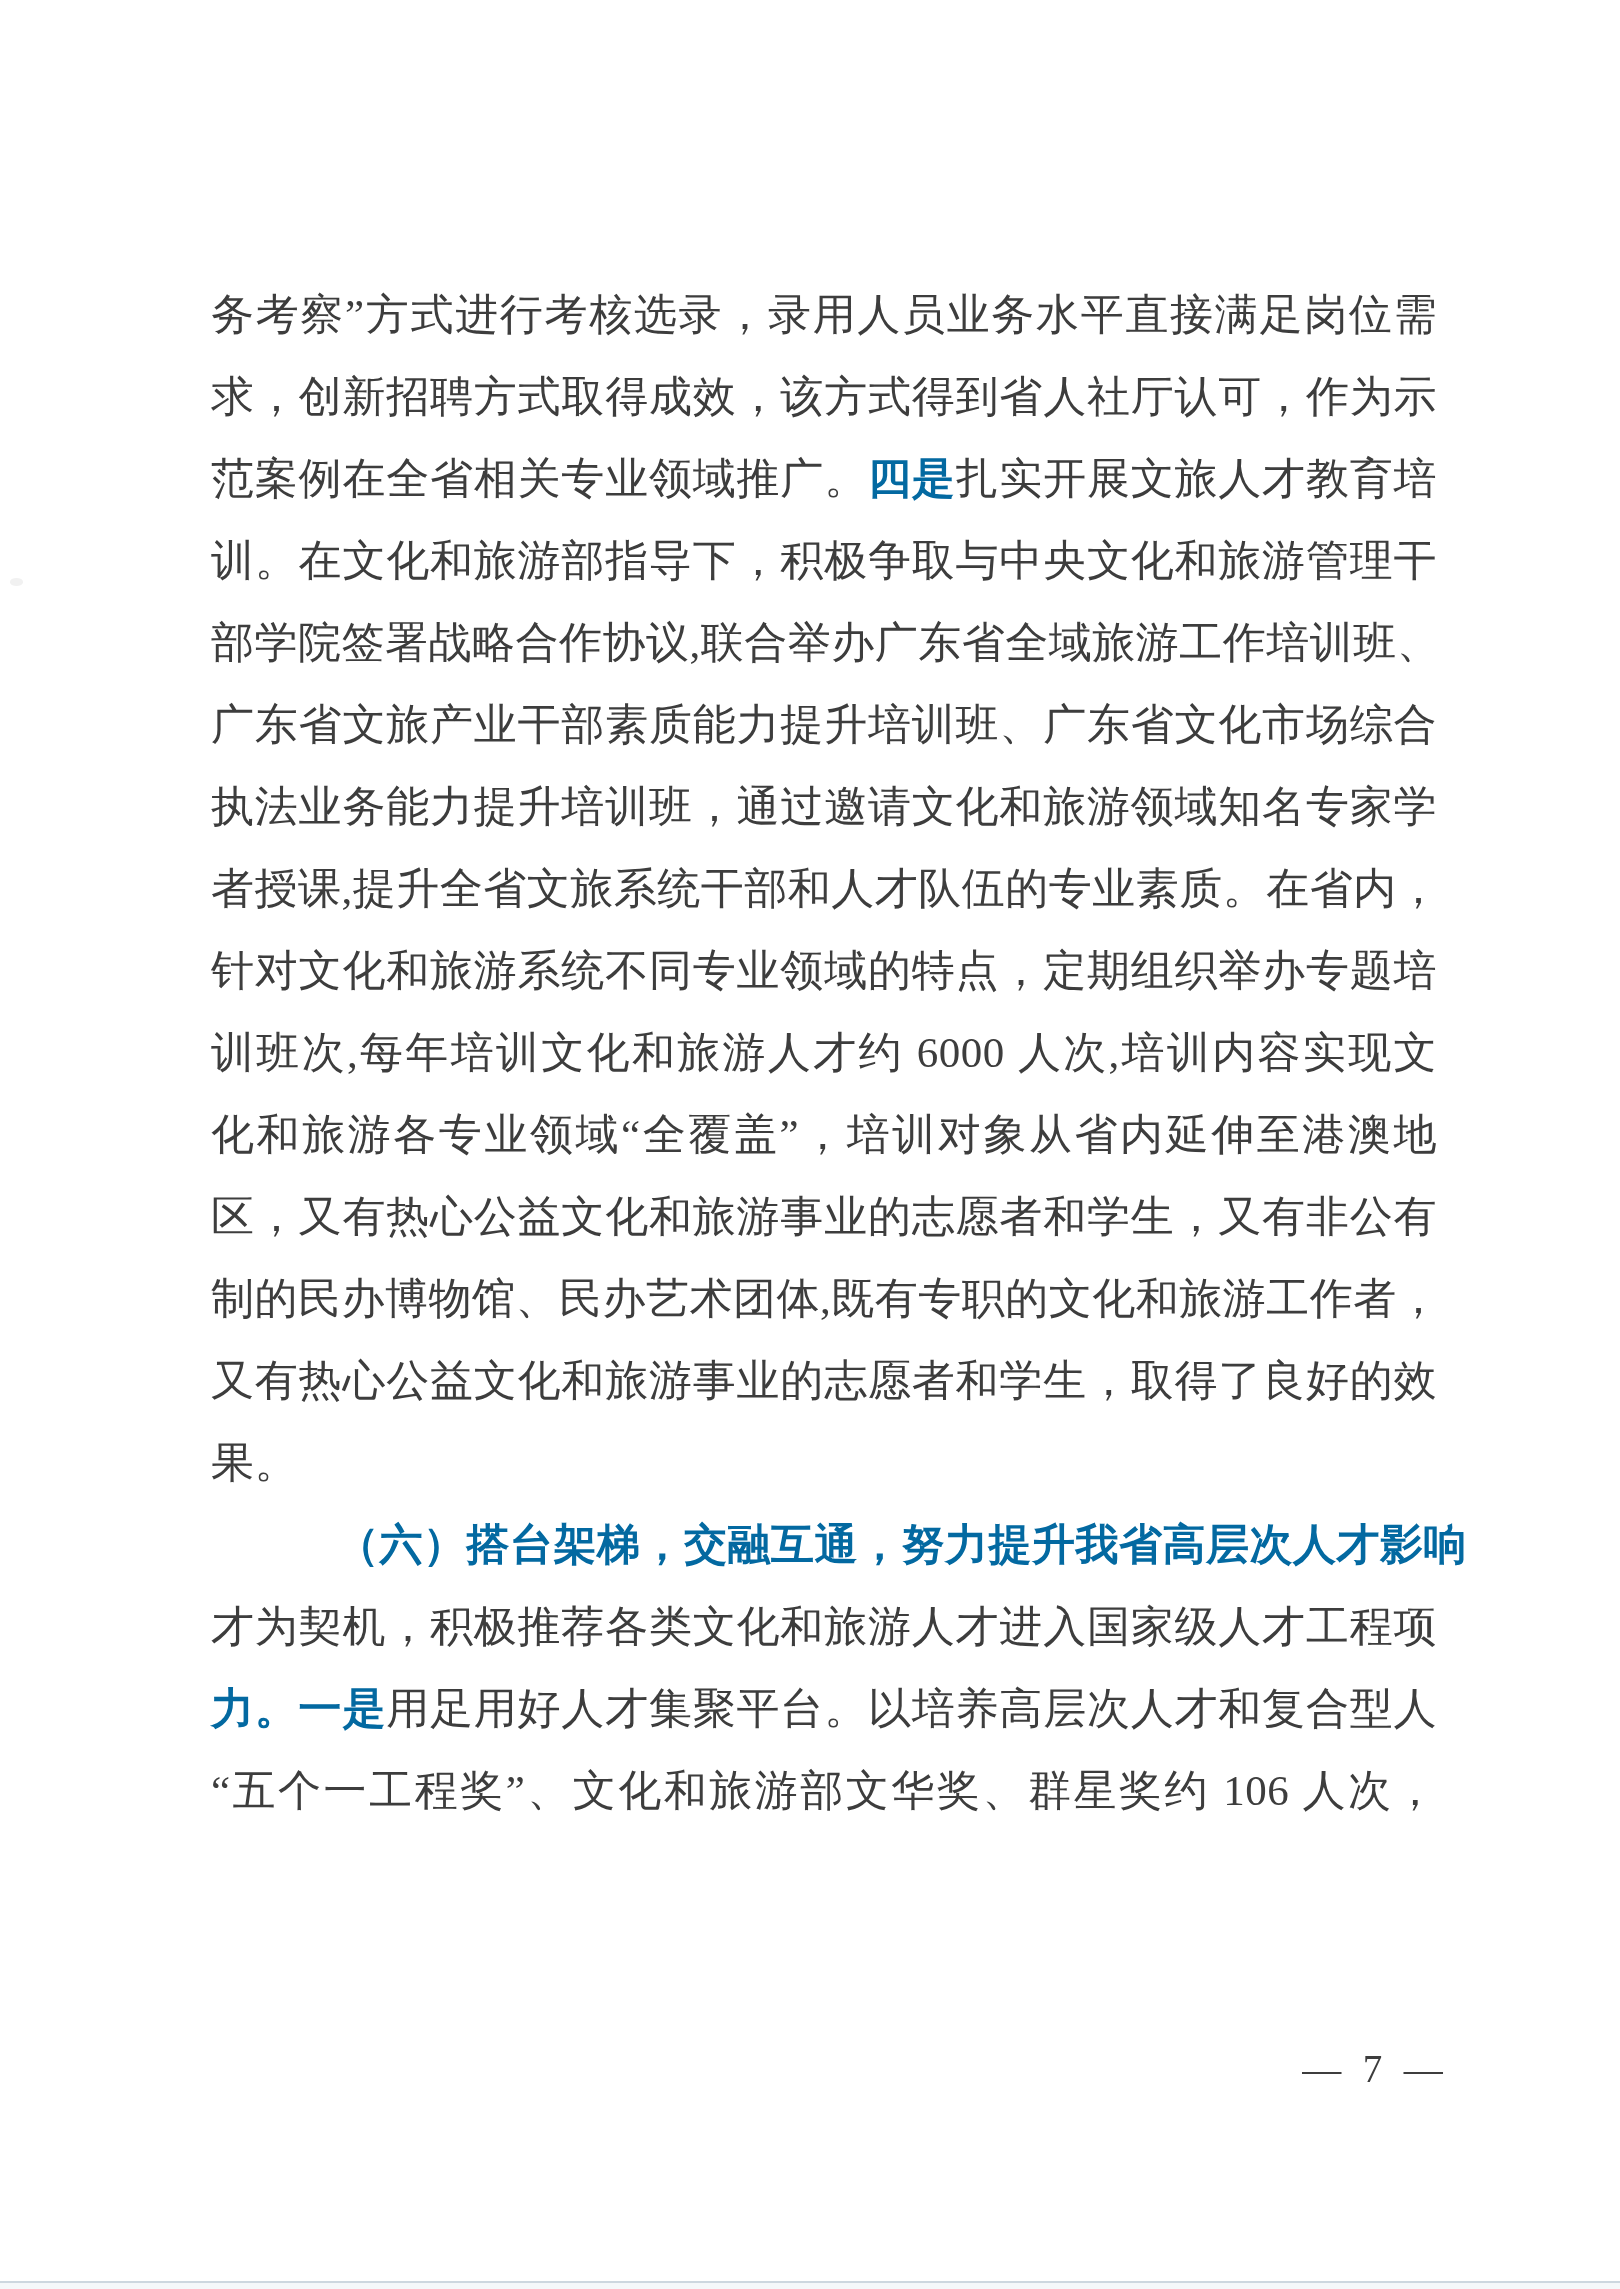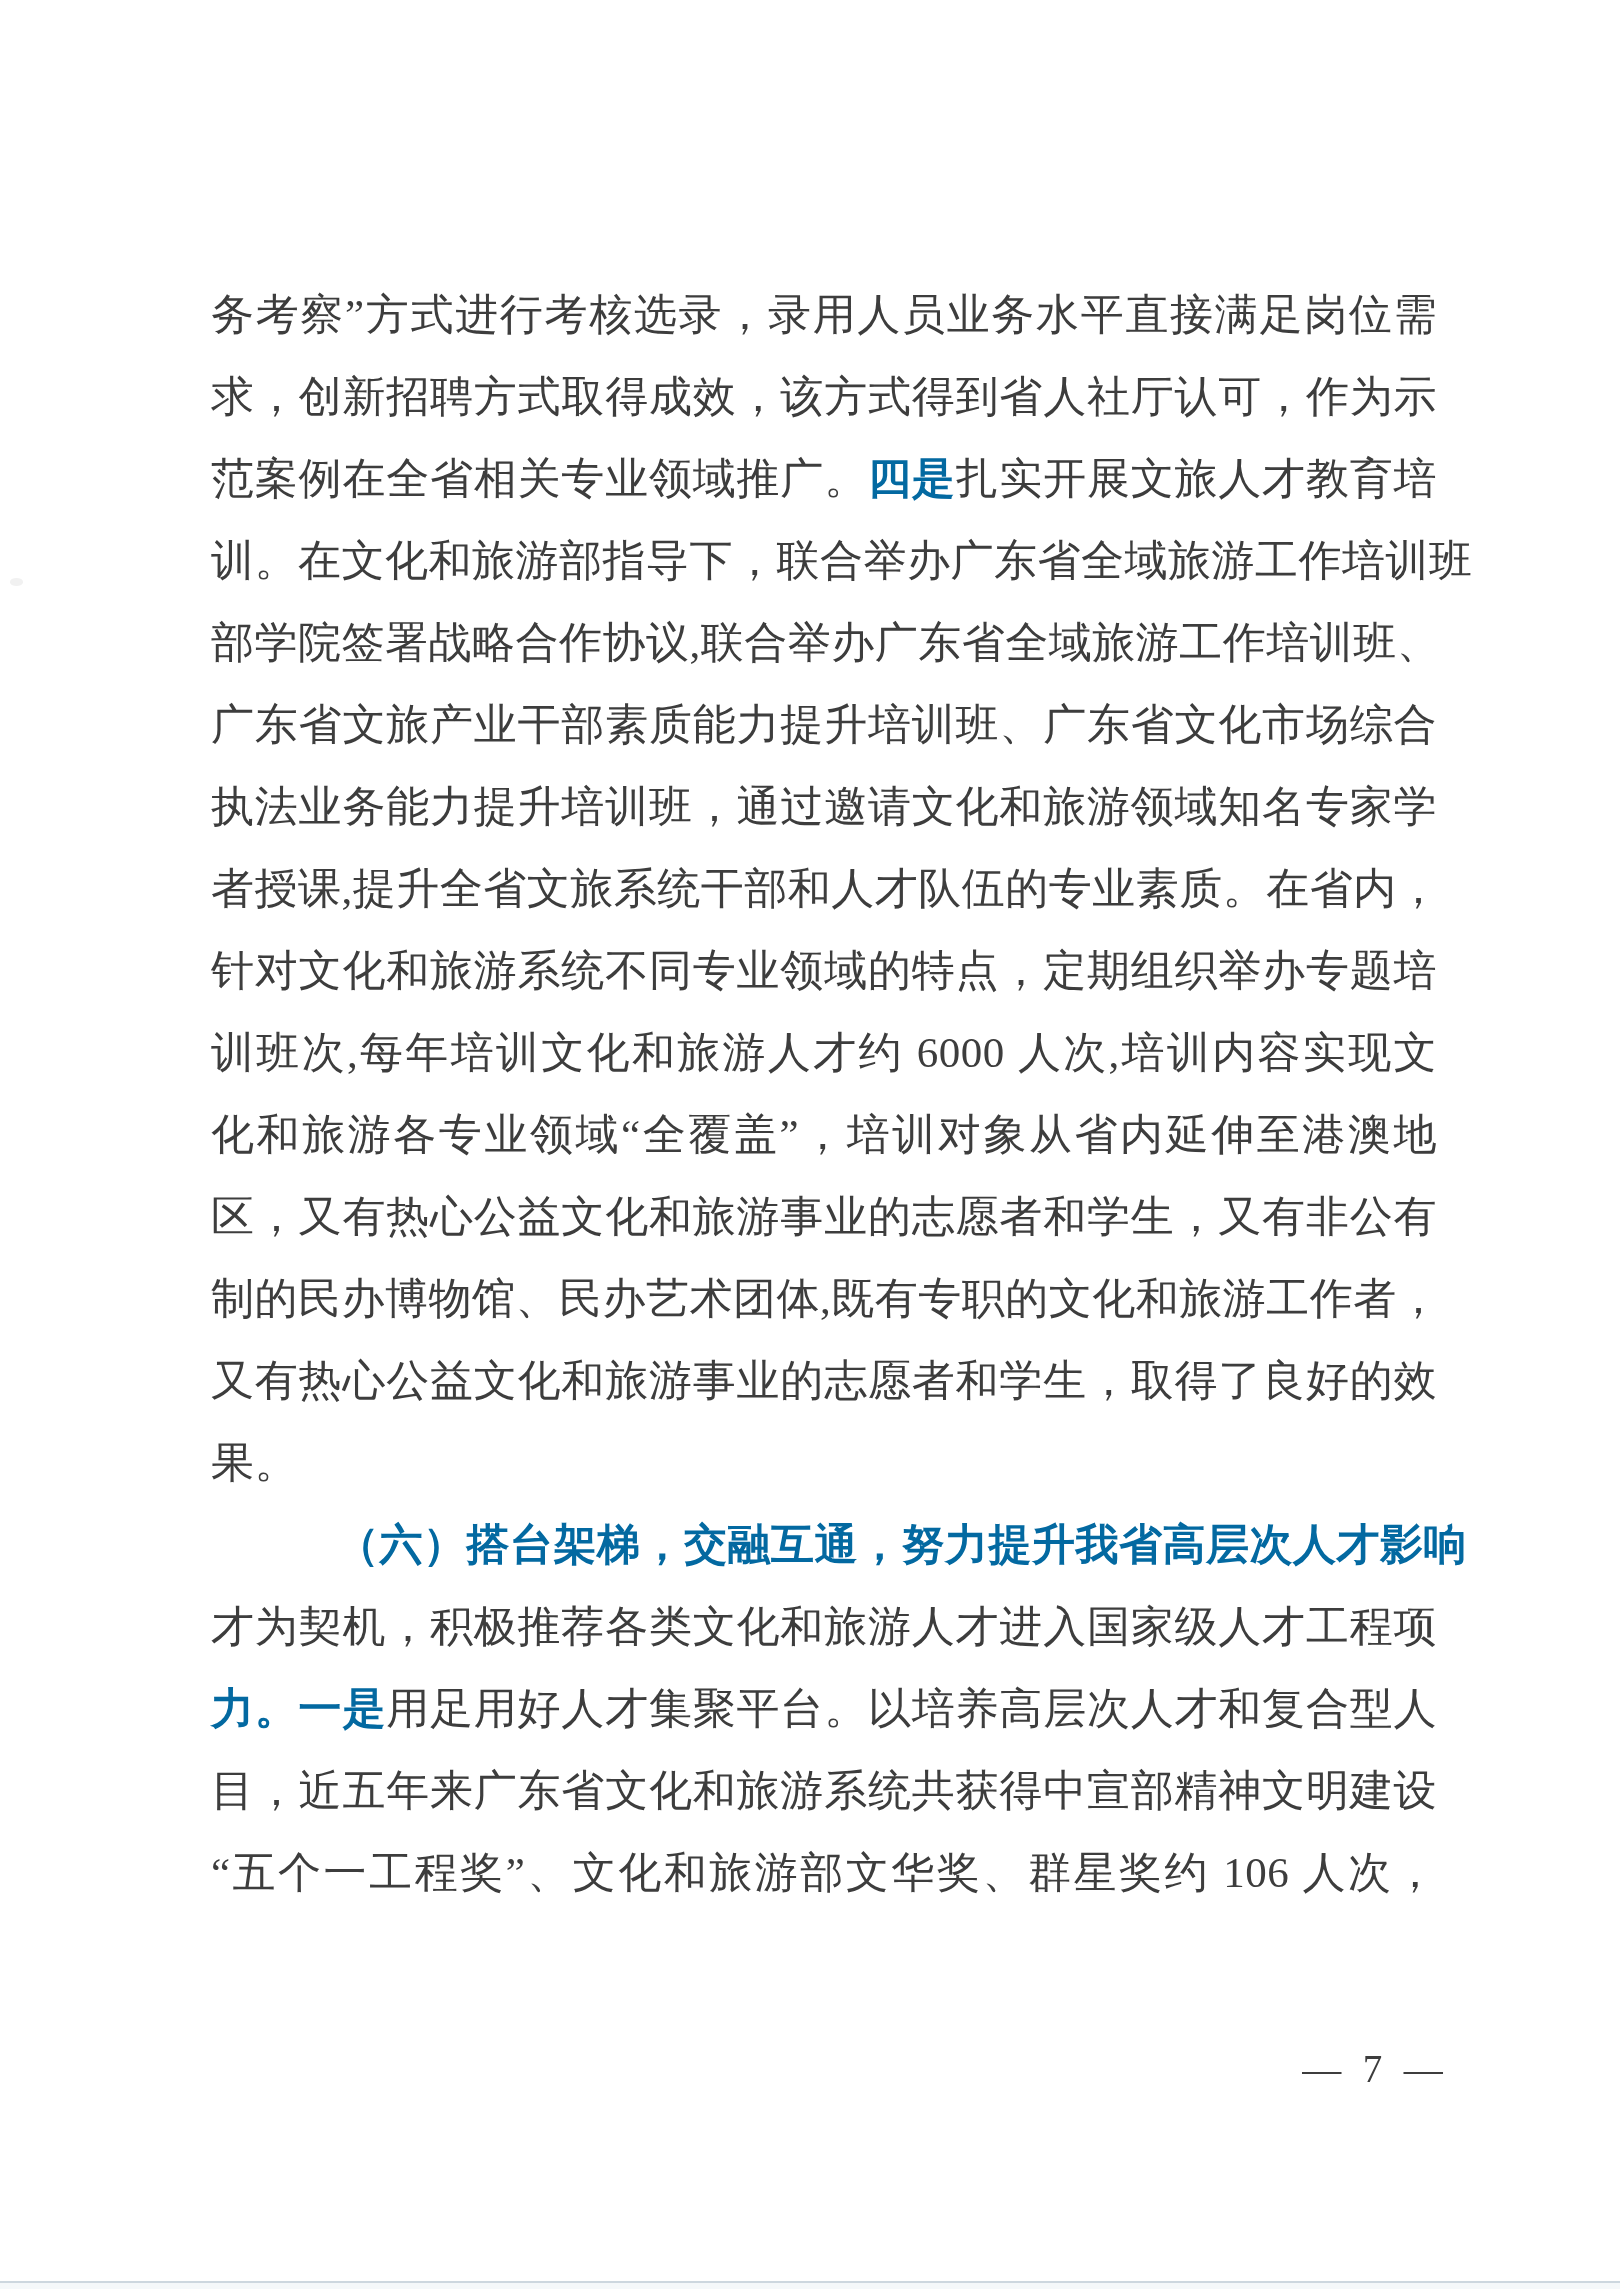--- a/index.html
+++ b/index.html
@@ -80,36 +80,35 @@
   }
 </style>
 </head>
 <body>
 
 <div class="page">
   <div class="textblock">
       <div class="line"><span>务考察”方式进行考核选录，录用人员业务水平直接满足岗位需</span></div>
       <div class="line"><span>求，创新招聘方式取得成效，该方式得到省人社厅认可，作为示</span></div>
       <div class="line"><span>范案例在全省相关专业领域推广。</span><span class="b">四是</span><span>扎实开展文旅人才教育培</span></div>
-      <div class="line"><span>训。在文化和旅游部指导下，联合举办广东省全域旅游工作培训班</span></div>
+      <div class="line"><span>训。在文化和旅游部指导下，积极争取与中央文化和旅游管理干</span></div>
       <div class="line"><span>部学院签署战略合作协议,联合举办广东省全域旅游工作培训班、</span></div>
       <div class="line"><span>广东省文旅产业干部素质能力提升培训班、广东省文化市场综合</span></div>
       <div class="line"><span>执法业务能力提升培训班，通过邀请文化和旅游领域知名专家学</span></div>
       <div class="line"><span>者授课,提升全省文旅系统干部和人才队伍的专业素质。在省内，</span></div>
       <div class="line"><span>针对文化和旅游系统不同专业领域的特点，定期组织举办专题培</span></div>
       <div class="line"><span>训班次,每年培训文化和旅游人才约 6000 人次,培训内容实现文</span></div>
       <div class="line"><span>化和旅游各专业领域“全覆盖”，培训对象从省内延伸至港澳地</span></div>
       <div class="line"><span>区，又有热心公益文化和旅游事业的志愿者和学生，又有非公有</span></div>
       <div class="line"><span>制的民办博物馆、民办艺术团体,既有专职的文化和旅游工作者，</span></div>
       <div class="line"><span>又有热心公益文化和旅游事业的志愿者和学生，取得了良好的效</span></div>
       <div class="line short"><span>果。</span></div>
       <div class="line indent"><span class="b">（六）搭台架梯，交融互通，努力提升我省高层次人才影响</span></div>
       <div class="line"><span>才为契机，积极推荐各类文化和旅游人才进入国家级人才工程项</span></div>
       <div class="line"><span class="b">力。</span><span class="b">一是</span><span>用足用好人才集聚平台。以培养高层次人才和复合型人</span></div>
-      <div class="line"><span>目，近五年来广东省文化和旅游系统共获得中宣部精神文明建设</span></div>
       <div class="line"><span>“五个一工程奖”、文化和旅游部文华奖、群星奖约 106 人次，</span></div>
     </div>
   <div class="page-number">— 7 —</div>
   <div class="scan-smudge"></div>
   <div class="scan-edge-line"></div>
   <div class="scan-edge-below"></div>
 </div>
 
 
 </body></html>

